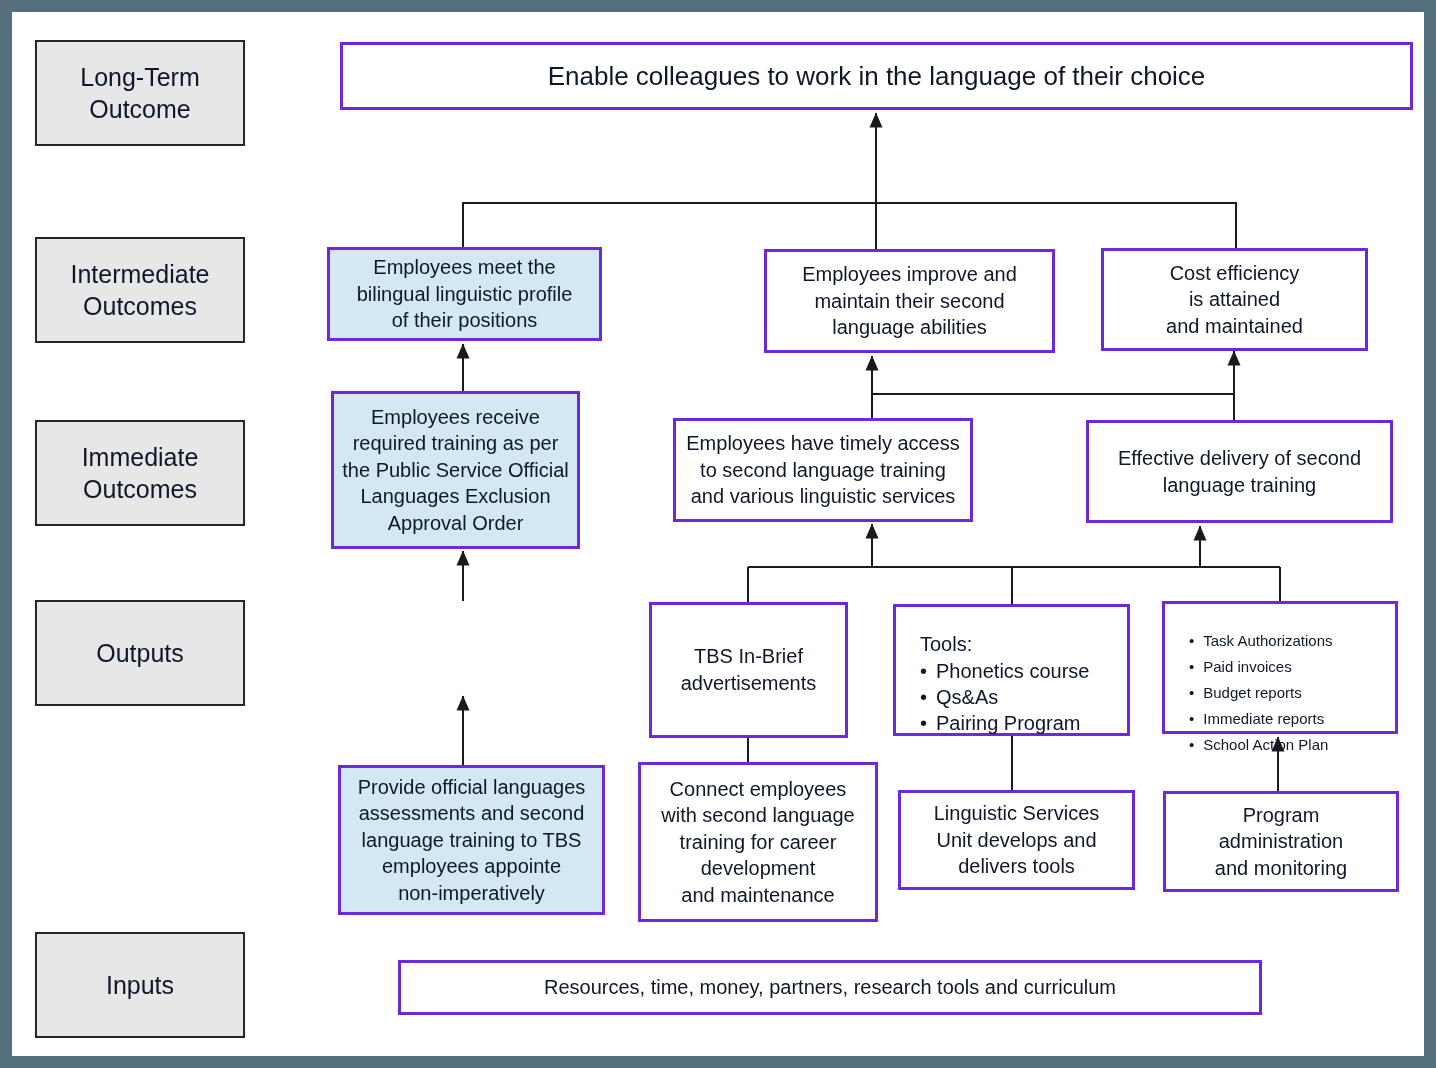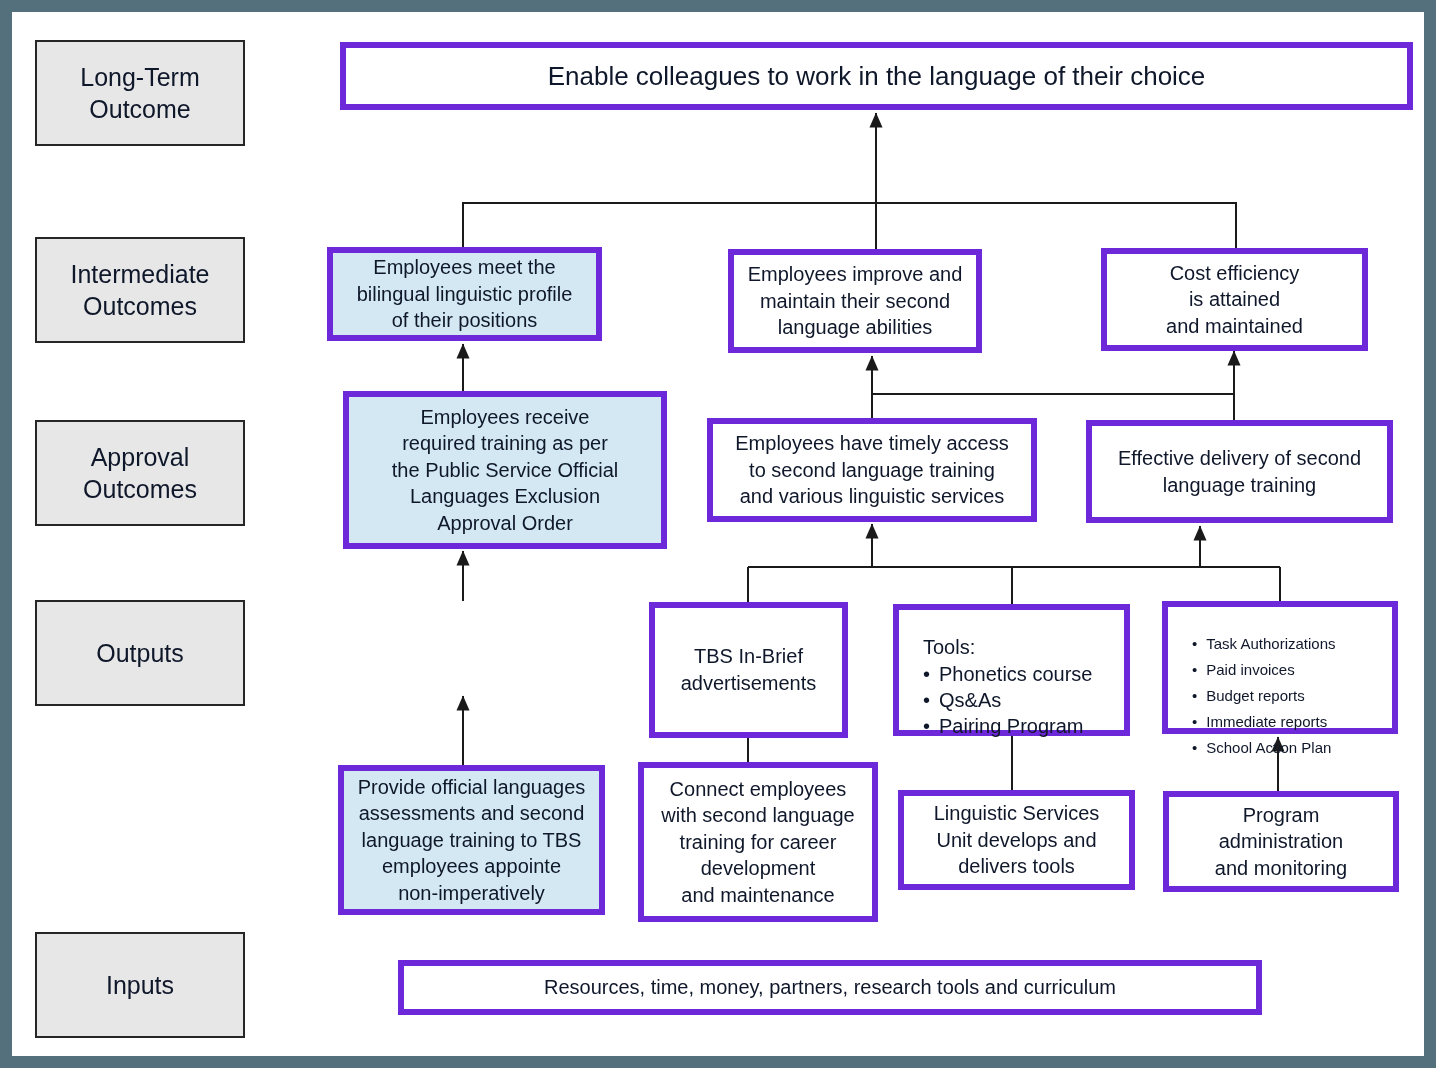--- a/index.html
+++ b/index.html
@@ -14,21 +14,21 @@
   .canvas{
     position:relative;width:1436px;height:1068px;background:#ffffff;
     font-family:"Liberation Sans", sans-serif;color:#0f172a;overflow:hidden;
   }
   .frame{position:absolute;inset:0;border:12px solid var(--frame);pointer-events:none;z-index:40;}
   svg.connectors{position:absolute;left:0;top:0;z-index:1;}
   .connector{stroke:var(--line);stroke-width:2;fill:none;}
   #arrowhead path{fill:var(--line);stroke:none;}
   .node{
     position:absolute;z-index:2;box-sizing:border-box;
-    background:var(--box-fill);border:6px solid #6d28d9;
+    background:var(--box-fill);border:3px solid #6d28d9;
     display:flex;align-items:center;justify-content:center;
     text-align:center;font-size:20px;line-height:1.33;white-space:pre-line;
   }
   .node.highlight{background:var(--highlight-fill);}
   .row-label{
     position:absolute;z-index:2;box-sizing:border-box;left:35px;width:210px;height:106px;
     background:var(--row-label-fill);border:2px solid #262626;
     display:flex;align-items:center;justify-content:center;
     text-align:center;font-size:25px;line-height:1.3;white-space:pre-line;
   }
@@ -74,43 +74,43 @@
 
     <path class="connector" d="M748,738 L748,762"></path>
     <path class="connector" d="M1012,736 L1012,790"></path>
     <path class="connector" d="M1278,791 L1278,737" marker-end="url(#arrowhead)"></path>
   </svg>
 
   <div class="row-label" style="top:40px">Long-Term
 Outcome</div>
   <div class="row-label" style="top:237px">Intermediate
 Outcomes</div>
-  <div class="row-label" style="top:420px">Approval
+  <div class="row-label" style="top:420px">Immediate
 Outcomes</div>
   <div class="row-label" style="top:600px">Outputs</div>
   <div class="row-label" style="top:932px">Inputs</div>
 
   <div class="node title-box" style="left:340px;top:42px;width:1073px;height:68px">Enable colleagues to work in the language of their choice</div>
 
   <div class="node highlight" style="left:327px;top:247px;width:275px;height:94px">Employees meet the
 bilingual linguistic profile
 of their positions</div>
-  <div class="node" style="left:728px;top:249px;width:254px;height:104px">Employees improve and
+  <div class="node" style="left:764px;top:249px;width:291px;height:104px">Employees improve and
 maintain their second
 language abilities</div>
   <div class="node" style="left:1101px;top:248px;width:267px;height:103px">Cost efficiency
 is attained
 and maintained</div>
 
-  <div class="node highlight" style="left:343px;top:391px;width:324px;height:158px">Employees receive
+  <div class="node highlight" style="left:331px;top:391px;width:249px;height:158px">Employees receive
 required training as per
 the Public Service Official
 Languages Exclusion
 Approval Order</div>
-  <div class="node" style="left:707px;top:418px;width:330px;height:104px">Employees have timely access
+  <div class="node" style="left:673px;top:418px;width:300px;height:104px">Employees have timely access
 to second language training
 and various linguistic services</div>
   <div class="node" style="left:1086px;top:420px;width:307px;height:103px">Effective delivery of second
 language training</div>
 
   <div class="node" style="left:649px;top:602px;width:199px;height:136px">TBS In-Brief
 advertisements</div>
   <div class="node list" style="left:893px;top:604px;width:237px;height:132px">
     <div class="inner">
       <div class="list-heading">Tools:</div>

